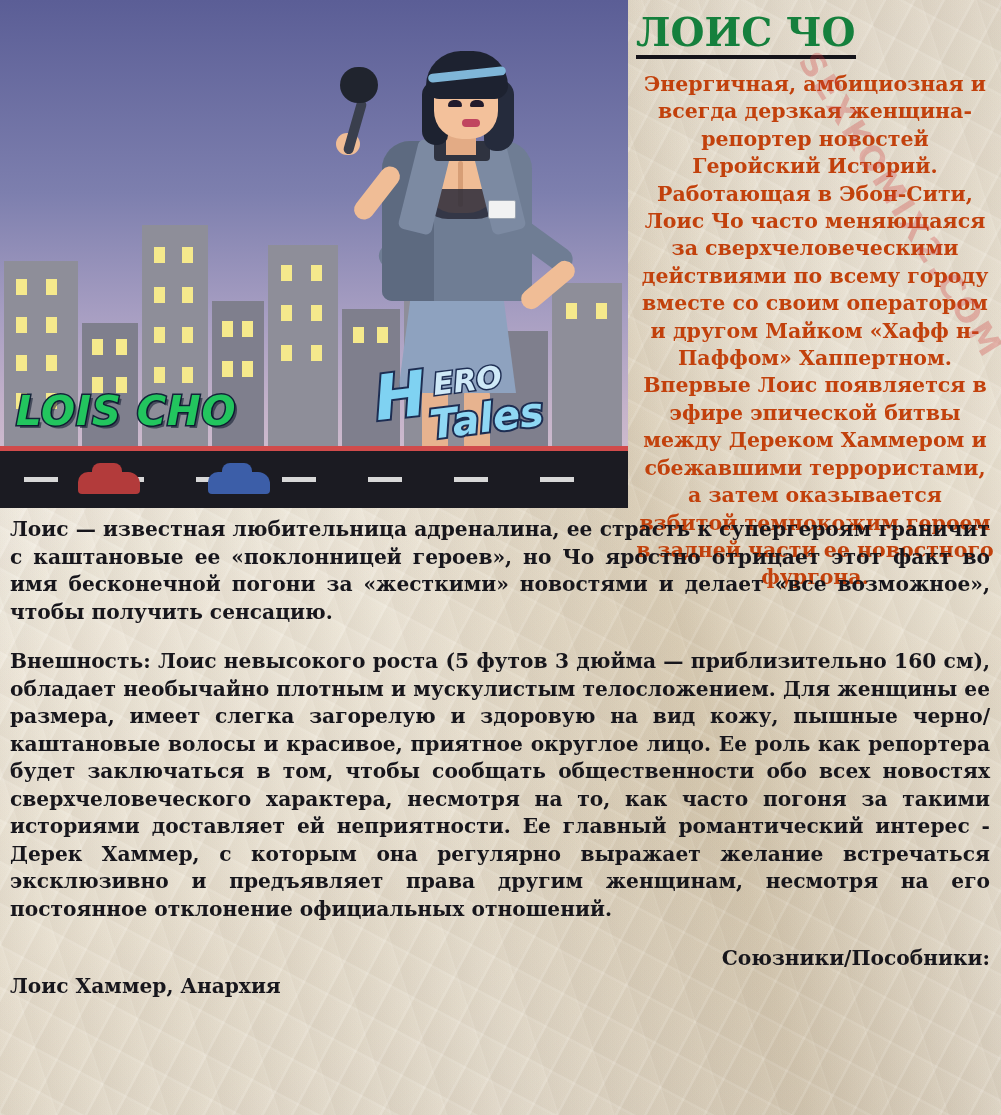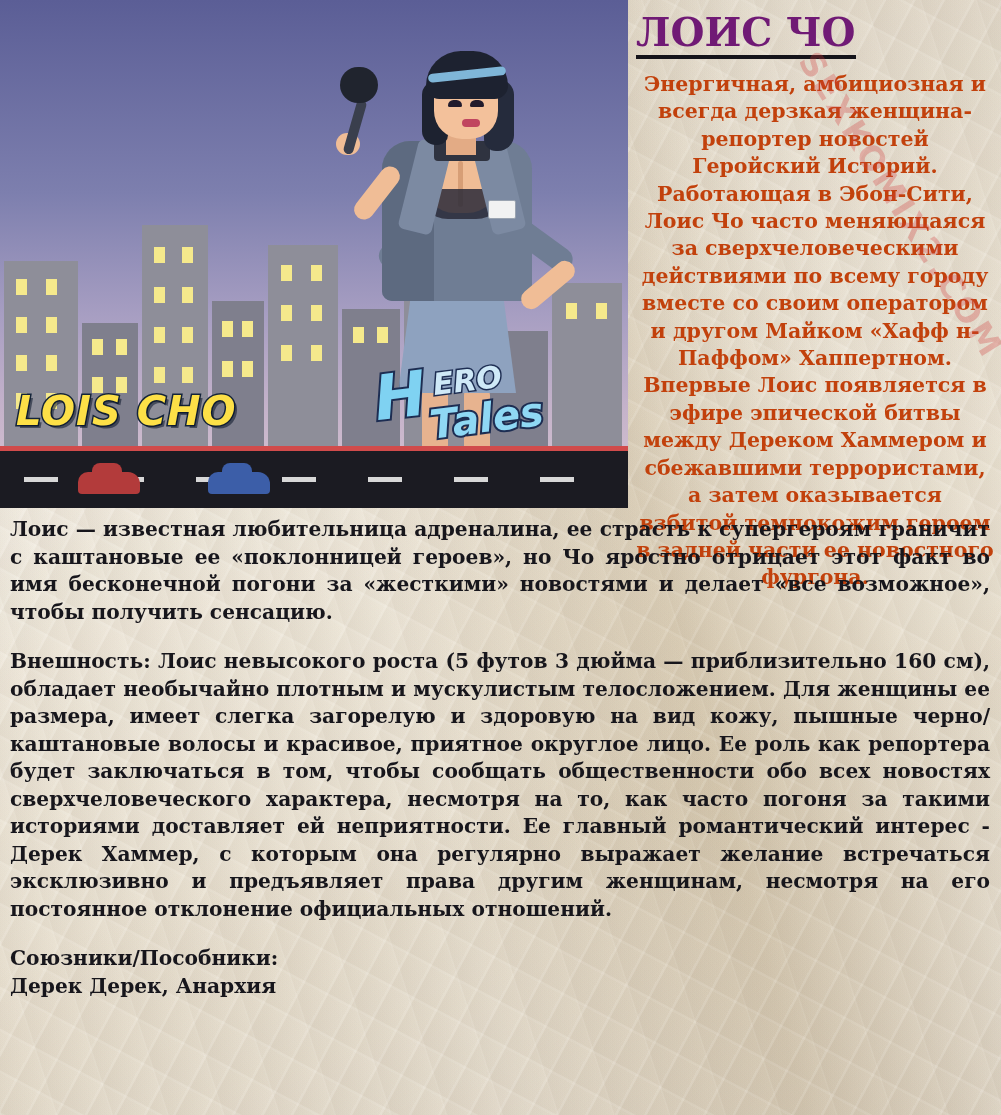--- a/index.html
+++ b/index.html
@@ -213,21 +213,21 @@
 
   .art-logo {
     position: absolute;
     left: 16px;
     bottom: 74px;
     font-family: "DejaVu Sans", sans-serif;
     font-weight: bold;
     font-style: italic;
     font-size: 40px;
     letter-spacing: 1px;
-    color: #fde047;
+    color: #22c55e;
     -webkit-text-stroke: 3px #14243a;
     paint-order: stroke fill;
     text-shadow: 3px 3px 0 rgba(10,20,40,.55);
   }
   .hero-tales {
     position: absolute;
     right: 52px;
     bottom: 52px;
     width: 200px;
     height: 100px;
@@ -266,21 +266,21 @@
     position: absolute;
     left: 636px;
     top: 10px;
     width: 358px;
   }
   .char-title {
     font-family: "DejaVu Serif", serif;
     font-weight: bold;
     font-size: 39px;
     line-height: 44px;
-    color: #701a75;
+    color: #15803d;
     border-bottom: 4px solid #15141a;
     display: inline-block;
     padding-bottom: 1px;
     margin: 0 0 12px 0;
   }
   .intro-text {
     font-family: "DejaVu Serif", serif;
     font-weight: bold;
     font-size: 20.5px;
     line-height: 27.4px;
@@ -325,20 +325,21 @@
   .lbl-underline {
     text-underline-offset: 3px;
   }
   .allies-head {
     font-family: "DejaVu Serif", serif;
     font-weight: bold;
     font-size: 20.2px;
     line-height: 27.5px;
     color: #17161c;
     margin: 0;
+    text-align: right;
   }
   .allies-list {
     font-family: "DejaVu Serif", serif;
     font-weight: bold;
     font-size: 20.2px;
     line-height: 27.5px;
     color: #17161c;
     margin: 0;
   }
 </style>
@@ -466,15 +467,15 @@
       <p class="intro-text">Энергичная, амбициозная и всегда дерзкая женщина-репортер новостей Геройский Историй. Работающая в Эбон-Сити, Лоис Чо часто меняющаяся за сверхчеловеческими действиями по всему городу вместе со своим оператором и другом Майком «Хафф н-Паффом» Хаппертном. Впервые Лоис появляется в эфире эпической битвы между Дереком Хаммером и сбежавшими террористами, а затем оказывается взбитой темнокожим героем в задней части ее новостного фургона.</p>
     </div>
 
     <div class="watermark">SEXKOMIX2.COM</div>
   </div>
 
   <div class="body-col">
     <p>Лоис — известная любительница адреналина, ее страсть к супергероям граничит с каштановые ее «поклонницей героев», но Чо яростно отрицает этот факт во имя бесконечной погони за «жесткими» новостями и делает «все возможное», чтобы получить сенсацию.</p>
     <p><span class="lbl-underline">Внешность</span><span>: Лоис невысокого роста (5 футов 3 дюйма — приблизительно 160 см), обладает необычайно плотным и мускулистым телосложением. Для женщины ее размера, имеет слегка загорелую и здоровую на вид кожу, пышные черно/каштановые волосы и красивое, приятное округлое лицо. Ее роль как репортера будет заключаться в том, чтобы сообщать общественности обо всех новостях сверхчеловеческого характера, несмотря на то, как часто погоня за такими историями доставляет ей неприятности. Ее главный романтический интерес - Дерек Хаммер, с которым она регулярно выражает желание встречаться эксклюзивно и предъявляет права другим женщинам, несмотря на его постоянное отклонение официальных отношений.</span></p>
     <div class="allies-head">Союзники/Пособники:</div>
-    <div class="allies-list">Дерек Дерек, Анархия</div>
+    <div class="allies-list">Лоис Хаммер, Анархия</div>
   </div>
 </div>
 
 </body></html>

